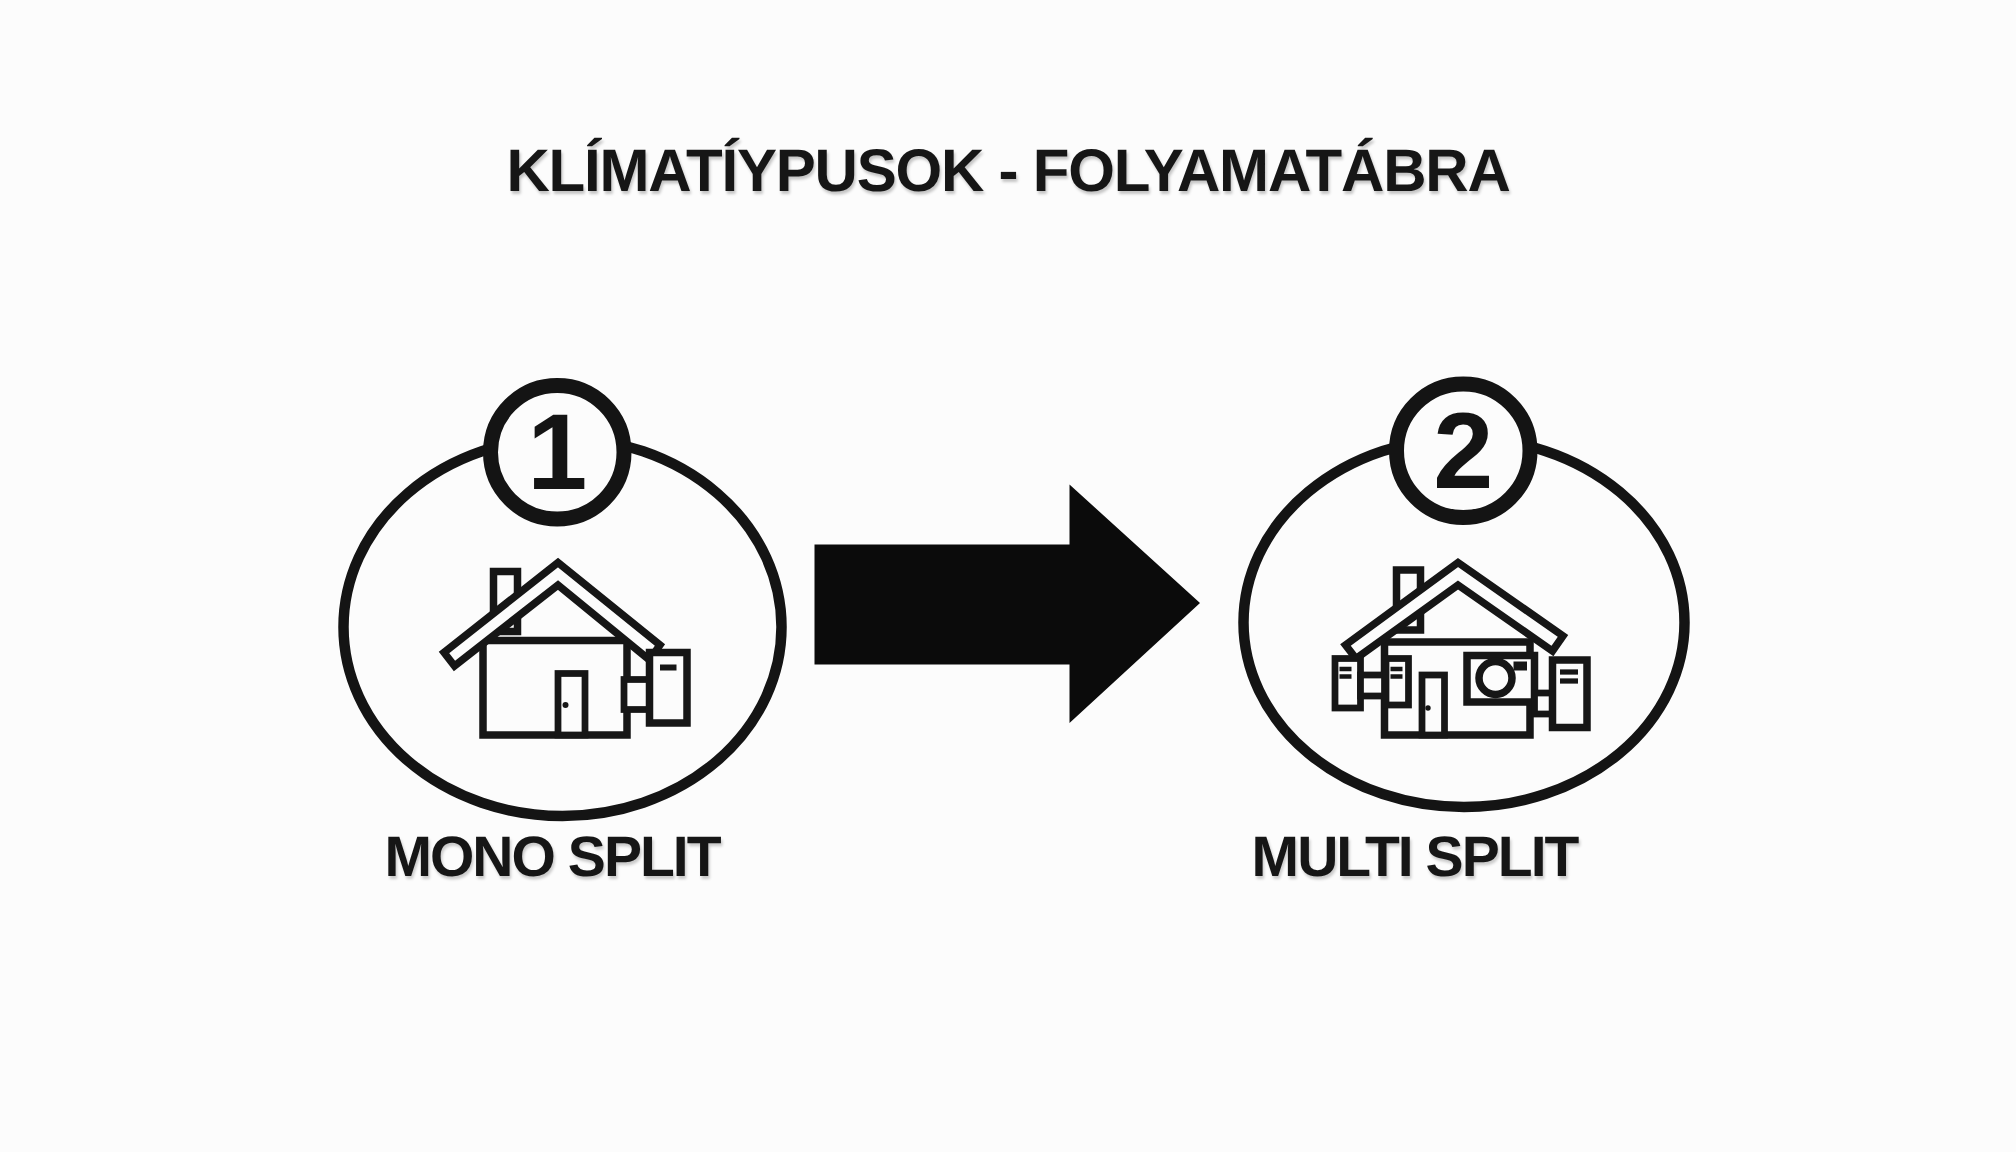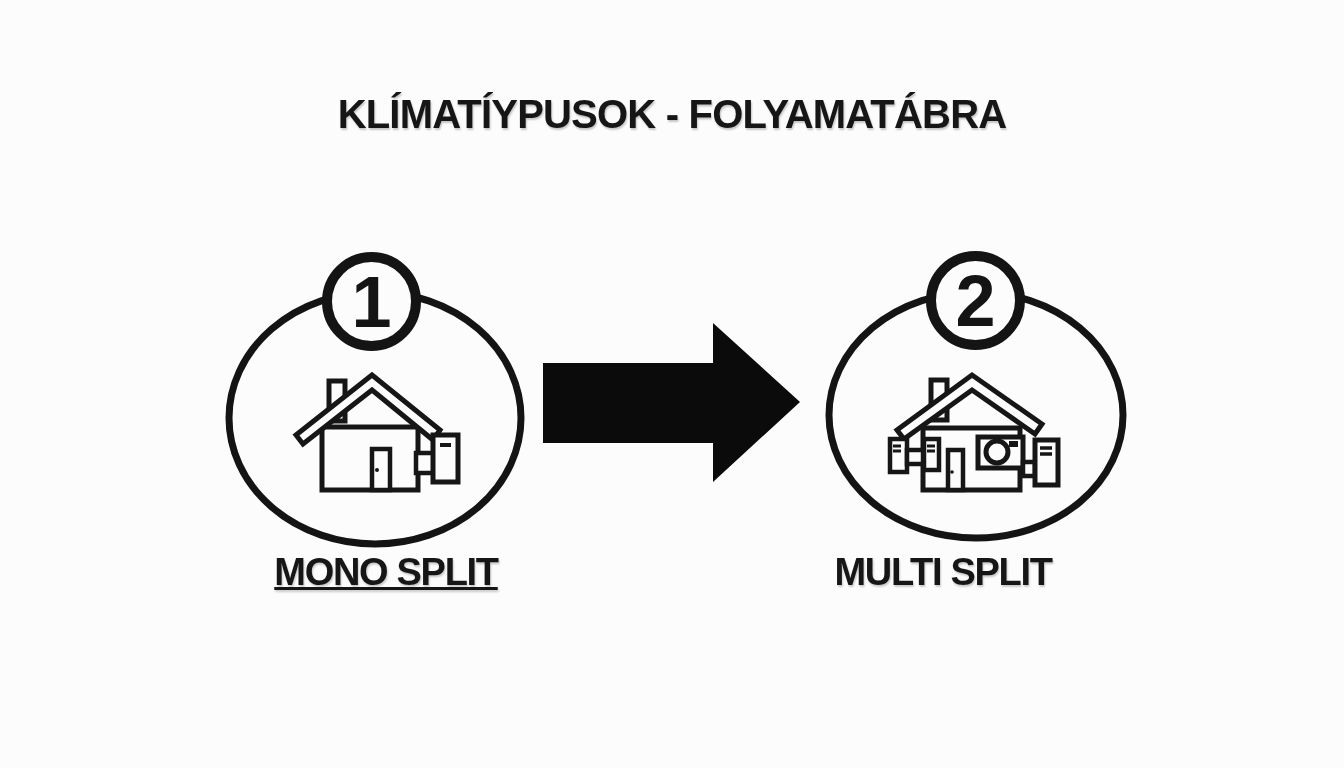--- a/index.html
+++ b/index.html
@@ -53,21 +53,21 @@
     position: absolute;
     top: 551px;
     transform: translateX(-50%);
     font-size: 38px;
     font-weight: bold;
     letter-spacing: -1.3px;
     white-space: nowrap;
     color: #161616;
     text-shadow: 1px 2px 2px rgba(0,0,0,0.2);
   }
-  .label-1 { left: 386px; text-decoration: underline; }
+  .label-1 { left: 368px; }
   .label-2 { left: 943px; }
 </style>
 </head>
 <body>
 
 <div class="canvas">
 
   <div class="title">KLÍMATÍYPUSOK - FOLYAMATÁBRA</div>
 
   <svg class="scene" width="1344" height="768" viewBox="0 0 1344 768">

